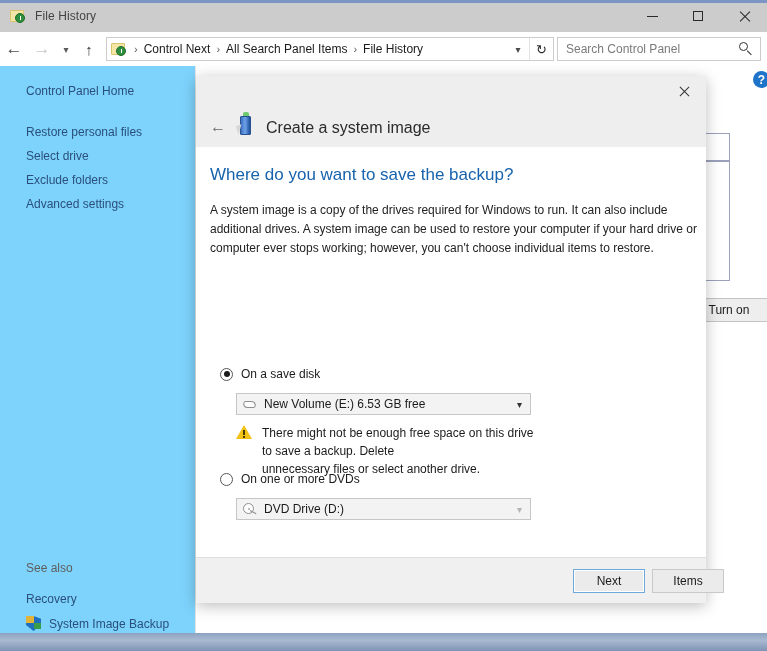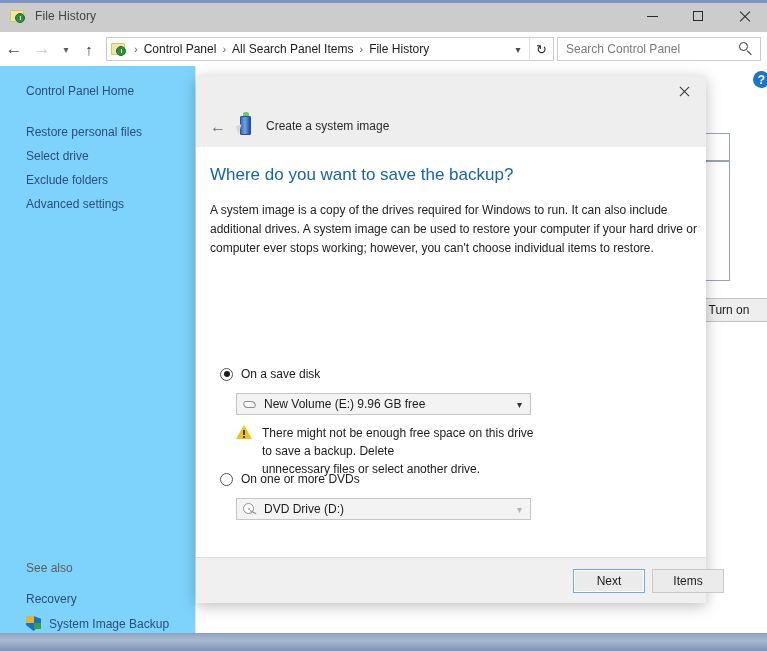--- a/index.html
+++ b/index.html
@@ -286,21 +286,21 @@
   }
   #dlg-head-icon .cursor {
     position: absolute; left: 1px; top: 13px;
     width: 0; height: 0;
     border-left: 6px solid #d8d8d8;
     border-bottom: 9px solid transparent;
     transform: rotate(-18deg);
   }
   #dlg-head-title {
     position: absolute; left: 70px; top: 43px;
-    font-size: 12px; color: #2b2b2b;
+    font-size: 16px; color: #2b2b2b;
   }
 
   #dlg-body {
     position: absolute; left: 0; top: 71px;
     width: 510px; height: 410px;
     background: #ffffff;
     overflow: hidden;
   }
   #dlg-heading {
     position: absolute; left: 14px; top: 18px;
@@ -457,21 +457,21 @@
     <div class="nav-arrow disabled">→</div>
     <div class="nav-chev">▾</div>
     <div class="nav-up">↑</div>
 
     <div id="address-bar">
       <div id="addr-icon">
         <div class="folder-back"></div>
           <div class="clock"></div>
       </div>
       <span class="crumb-sep">›</span>
-      <span class="crumb">Control Panel</span>
+      <span class="crumb">Control Next</span>
       <span class="crumb-sep">›</span>
       <span class="crumb">All Search Panel Items</span>
       <span class="crumb-sep">›</span>
       <span class="crumb">File History</span>
       <div id="addr-right">
         <div id="addr-dropdown">▾</div>
         <div id="addr-refresh">↻</div>
       </div>
     </div>
 
@@ -537,21 +537,21 @@
     <div id="dlg-heading">Where do you want to save the backup?</div>
 
     <div class="opt-row" id="opt-harddisk">
       <span class="radio checked"></span>
       <span class="opt-label">On a save disk</span>
     </div>
     <div class="combo enabled" id="combo-harddisk">
       <span class="drive-ico">
           <span class="body"></span>
         </span>
-      <span class="combo-text">New Volume (E:)  9.96 GB free</span>
+      <span class="combo-text">New Volume (E:)  6.53 GB free</span>
       <span class="combo-chev">▾</span>
     </div>
 
     <div id="warn-row">
       <span id="warn-icon">
         <span class="tri"></span>
           <span class="bang"></span>
       </span>
       <span id="warn-text">There might not be enough free space on this drive to save a backup. Delete
 unnecessary files or select another drive.</span>

